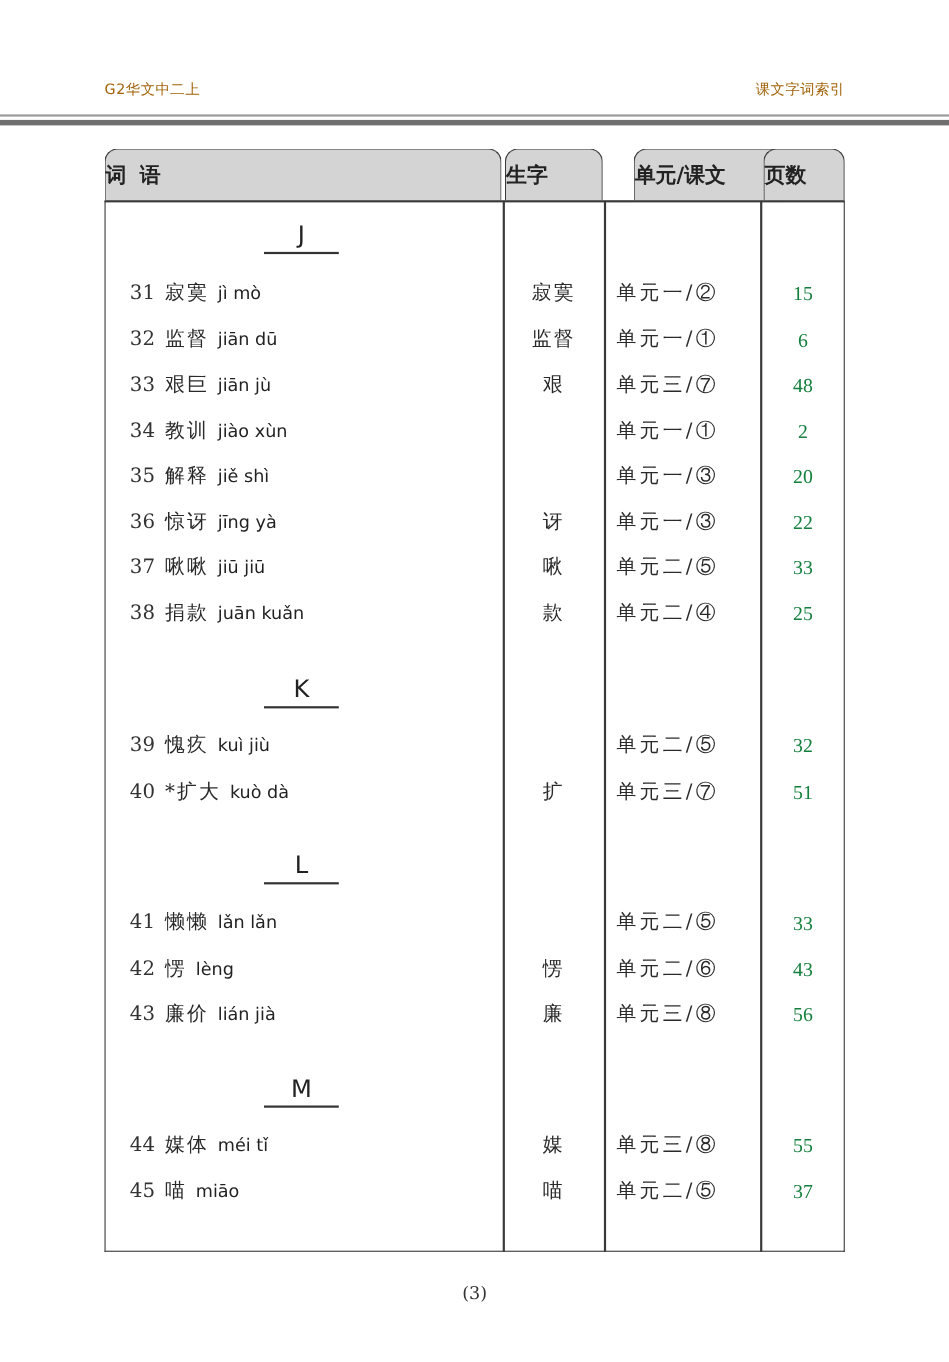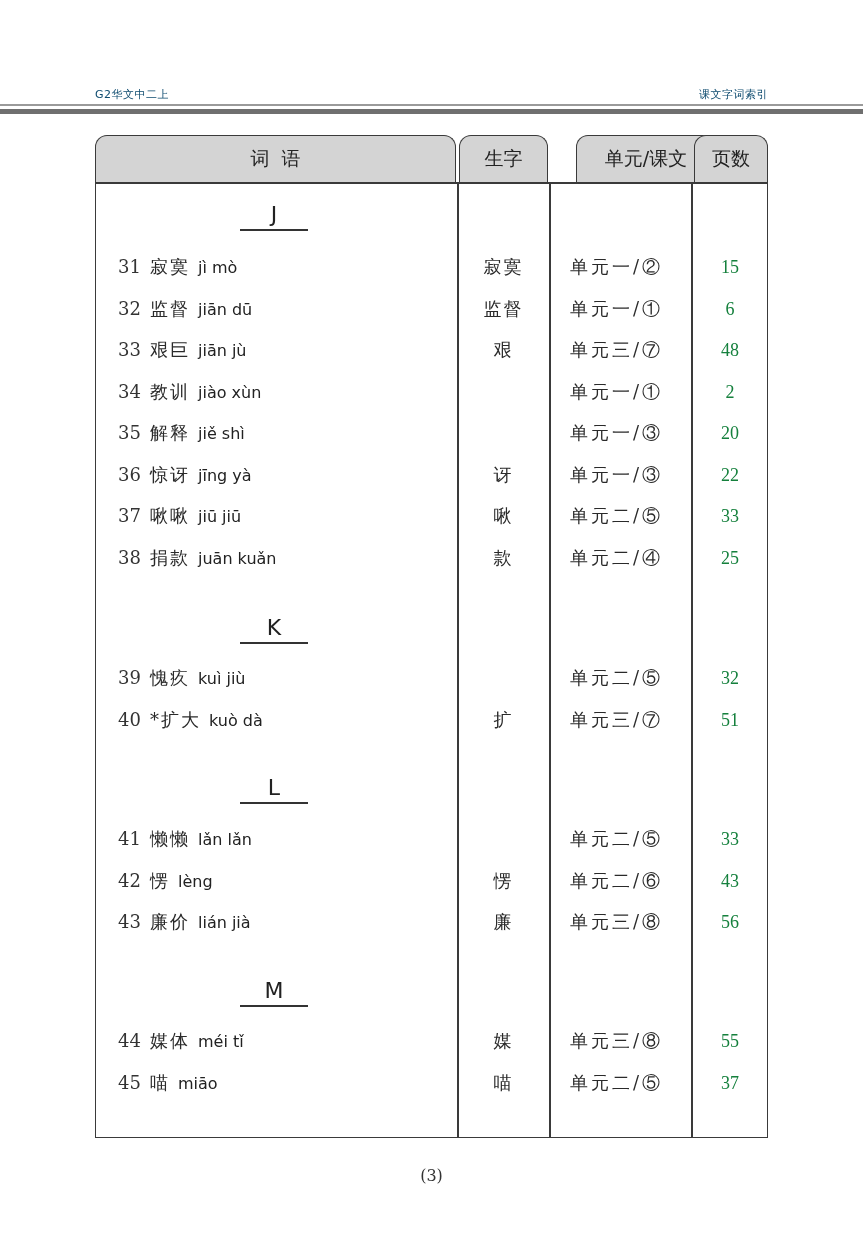--- a/index.html
+++ b/index.html
@@ -1,34 +1,34 @@
 <!DOCTYPE html>
 <html><head>
   <meta charset="utf-8">
   <style>
     html, body { margin: 0; padding: 0; background: #ffffff; }
     body {
       width: 863px; height: 1238px; position: relative; overflow: hidden;
       font-family: "DejaVu Serif", "Liberation Serif", serif; color: #2a2a2a;
     }
     .running-head {
-      position: absolute; top: 87px; font-family: "DejaVu Sans", "Liberation Sans", sans-serif;
-      font-size: 11px; color: #0c4a6e; letter-spacing: 0.5px;
+      position: absolute; top: 72px; font-family: "DejaVu Sans", "Liberation Sans", sans-serif;
+      font-size: 13px; color: #a16207; letter-spacing: 0.5px;
     }
     .rh-left { left: 95px; }
     .rh-right { right: 95px; }
     .rule-thin { position: absolute; left: 0; right: 0; top: 104px; height: 2px; background: #9a9a9a; }
     .rule-thick { position: absolute; left: 0; right: 0; top: 109px; height: 5px; background: #6f6f6f; }
 
     .tab {
       position: absolute; top: 135px; height: 47px; background: #d4d4d4;
       border: 1.5px solid #3a3a3a; border-bottom: none;
       border-radius: 12px 12px 0 0; box-sizing: border-box;
-      display: flex; align-items: center; justify-content: center;
-      font-family: "DejaVu Sans", "Liberation Sans", sans-serif; font-weight: normal;
+      display: flex; align-items: center; 
+      font-family: "DejaVu Sans", "Liberation Sans", sans-serif; font-weight: bold;
       font-size: 19px; color: #222;
     }
     .tab-word { left: 95px; width: 361px; letter-spacing: 12px; }
     .tab-word span { margin-right: -12px; }
     .tab-char { left: 459px; width: 89px; }
     .tab-unit { left: 551px; width: 140px; margin-left: 25px; }
     .tab-page { left: 694px; width: 74px; }
     .header-underline { position: absolute; left: 95px; width: 673px; top: 182px; height: 2px; background: #3a3a3a; }
 
     .body-frame {
@@ -42,21 +42,21 @@
       position: absolute; left: 240px; width: 68px; text-align: center;
       font-family: "DejaVu Sans", "Liberation Sans", sans-serif; font-size: 22px; color: #222;
       border-bottom: 2px solid #333; line-height: 26px; padding-bottom: 1px;
     }
     .row { position: absolute; left: 0; width: 863px; height: 30px; font-size: 18px; line-height: 30px; }
     .cell { position: absolute; top: 0; white-space: nowrap; }
     .c-num { left: 118px; width: 26px; color: #333; font-family: "DejaVu Serif", "Liberation Serif", serif; }
     .c-word { left: 150px; letter-spacing: 2px; }
     .c-pinyin { font-family: "DejaVu Sans", "Liberation Sans", sans-serif; font-size: 16px; color: #222; margin-left: 8px; letter-spacing: 0; }
     .c-char { left: 459px; width: 89px; text-align: center; letter-spacing: 2px; }
-    .c-unit { left: 551px; width: 112px; text-align: right; letter-spacing: 3px; }
+    .c-unit { left: 551px; width: 112px; text-align: center; letter-spacing: 3px; }
     .c-page { left: 693px; width: 74px; text-align: center; font-family: Liberation Serif, serif; color: #15803d; }
 
     .page-number { position: absolute; top: 1166px; left: 0; width: 863px; text-align: center; font-size: 16px; color: #333; }
   </style>
 </head>
 <body>
 
 <div class="running-head rh-left">G2华文中二上</div>
 <div class="running-head rh-right">课文字词索引</div>
 <div class="rule-thin"></div>

